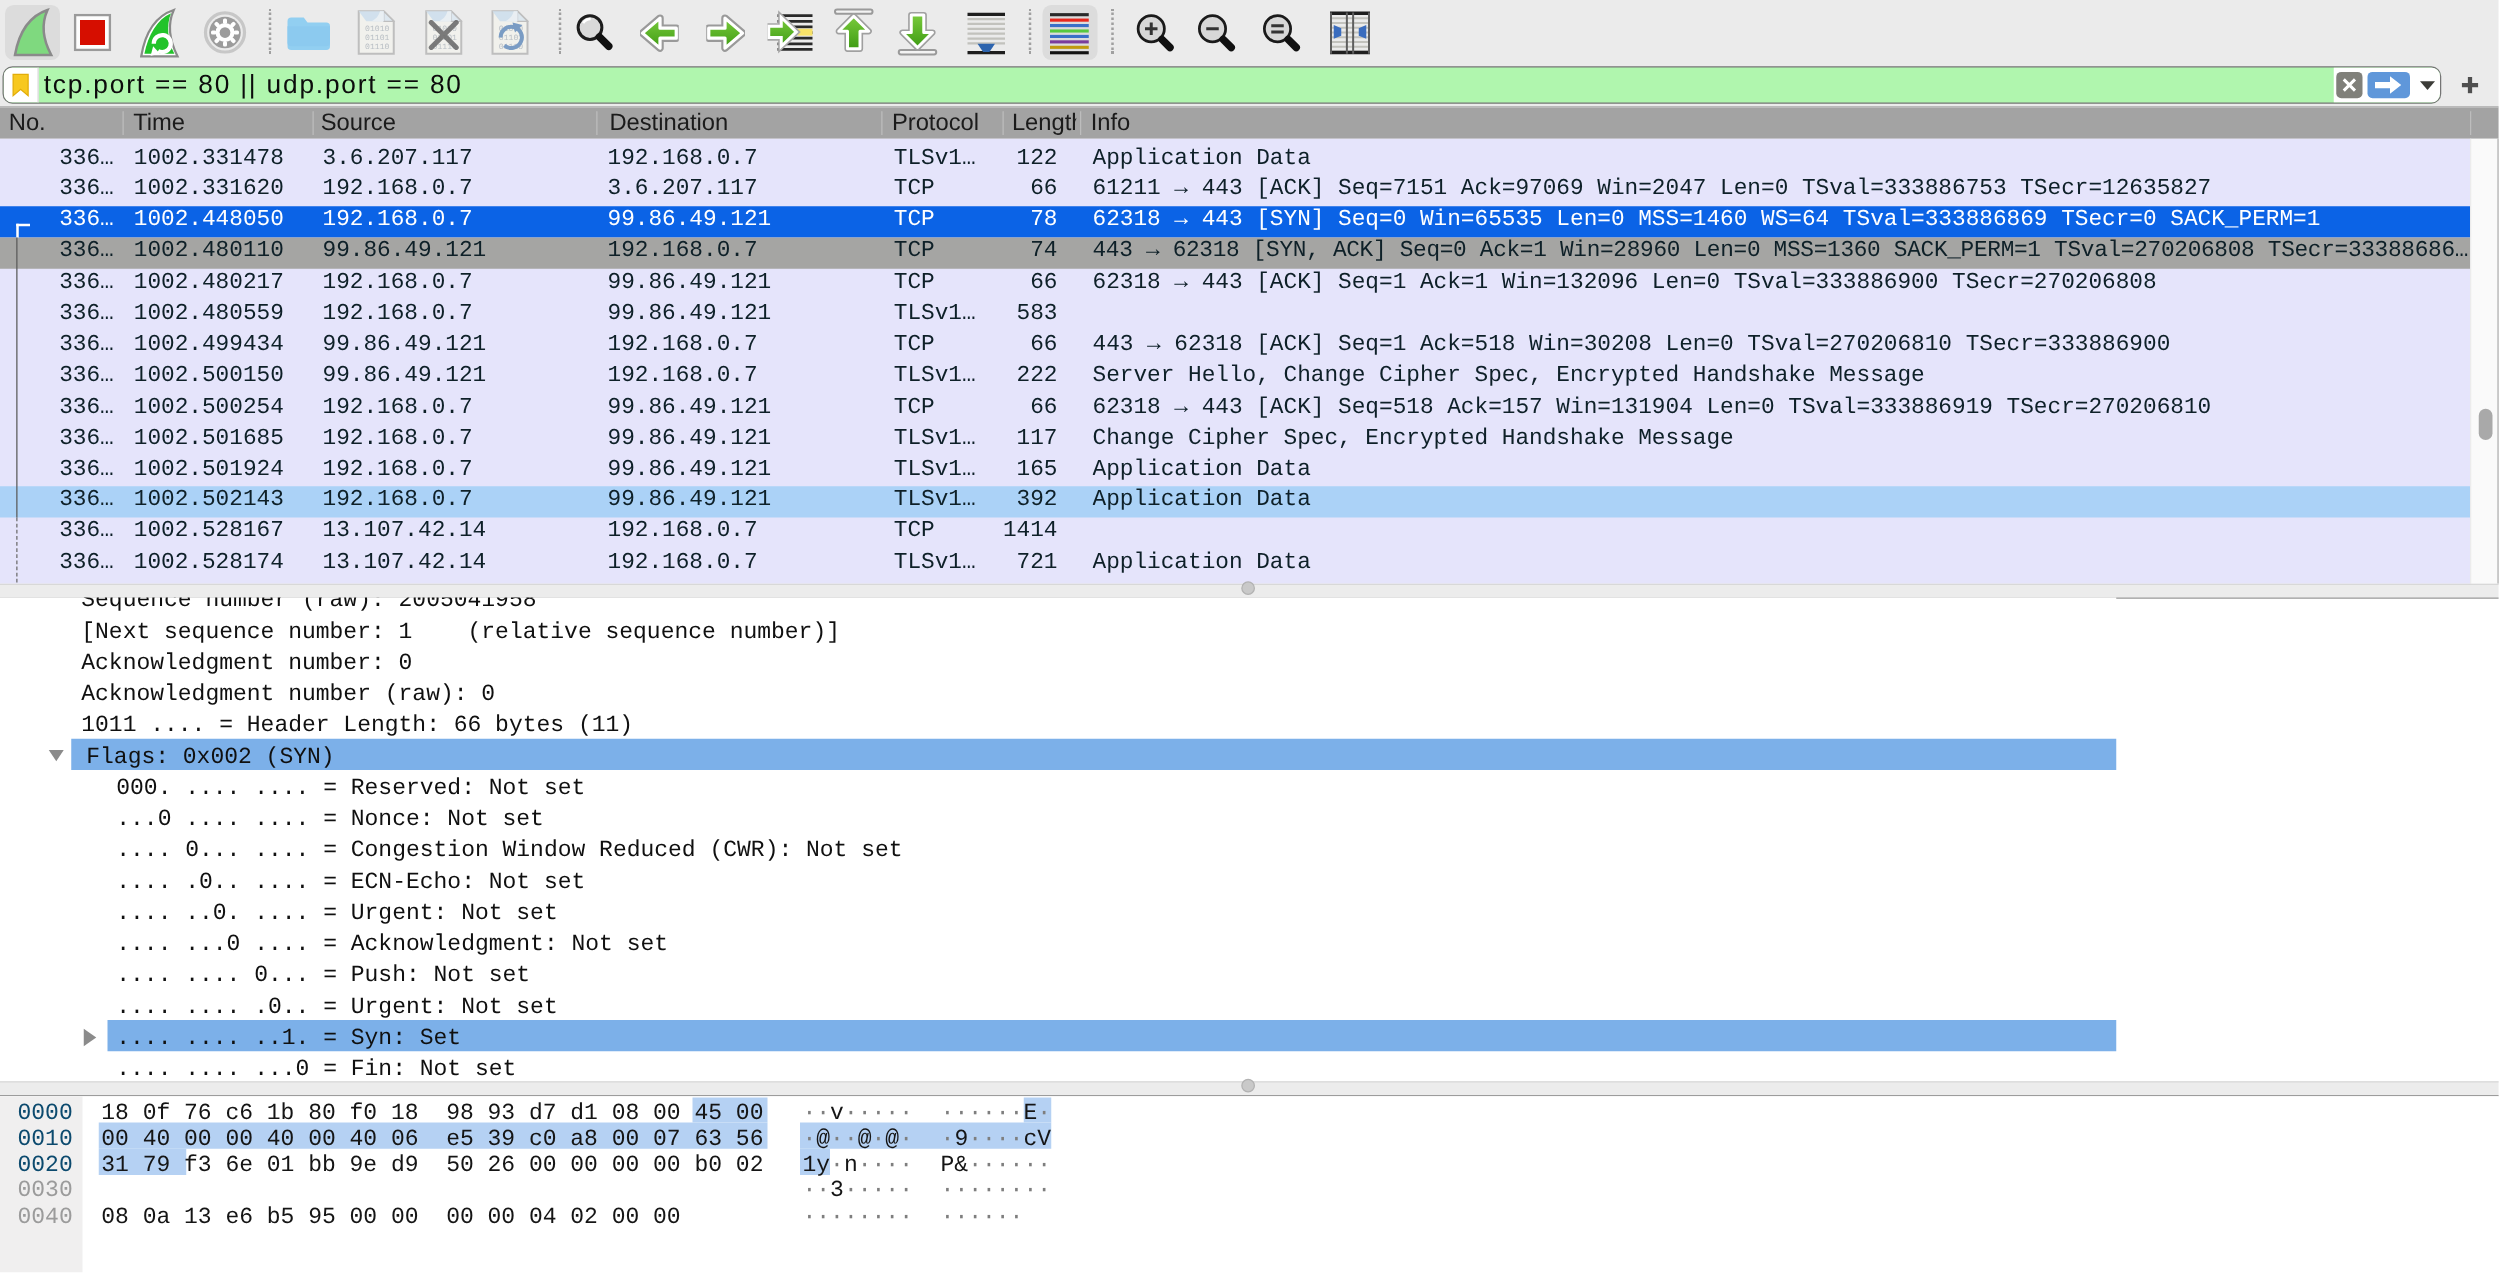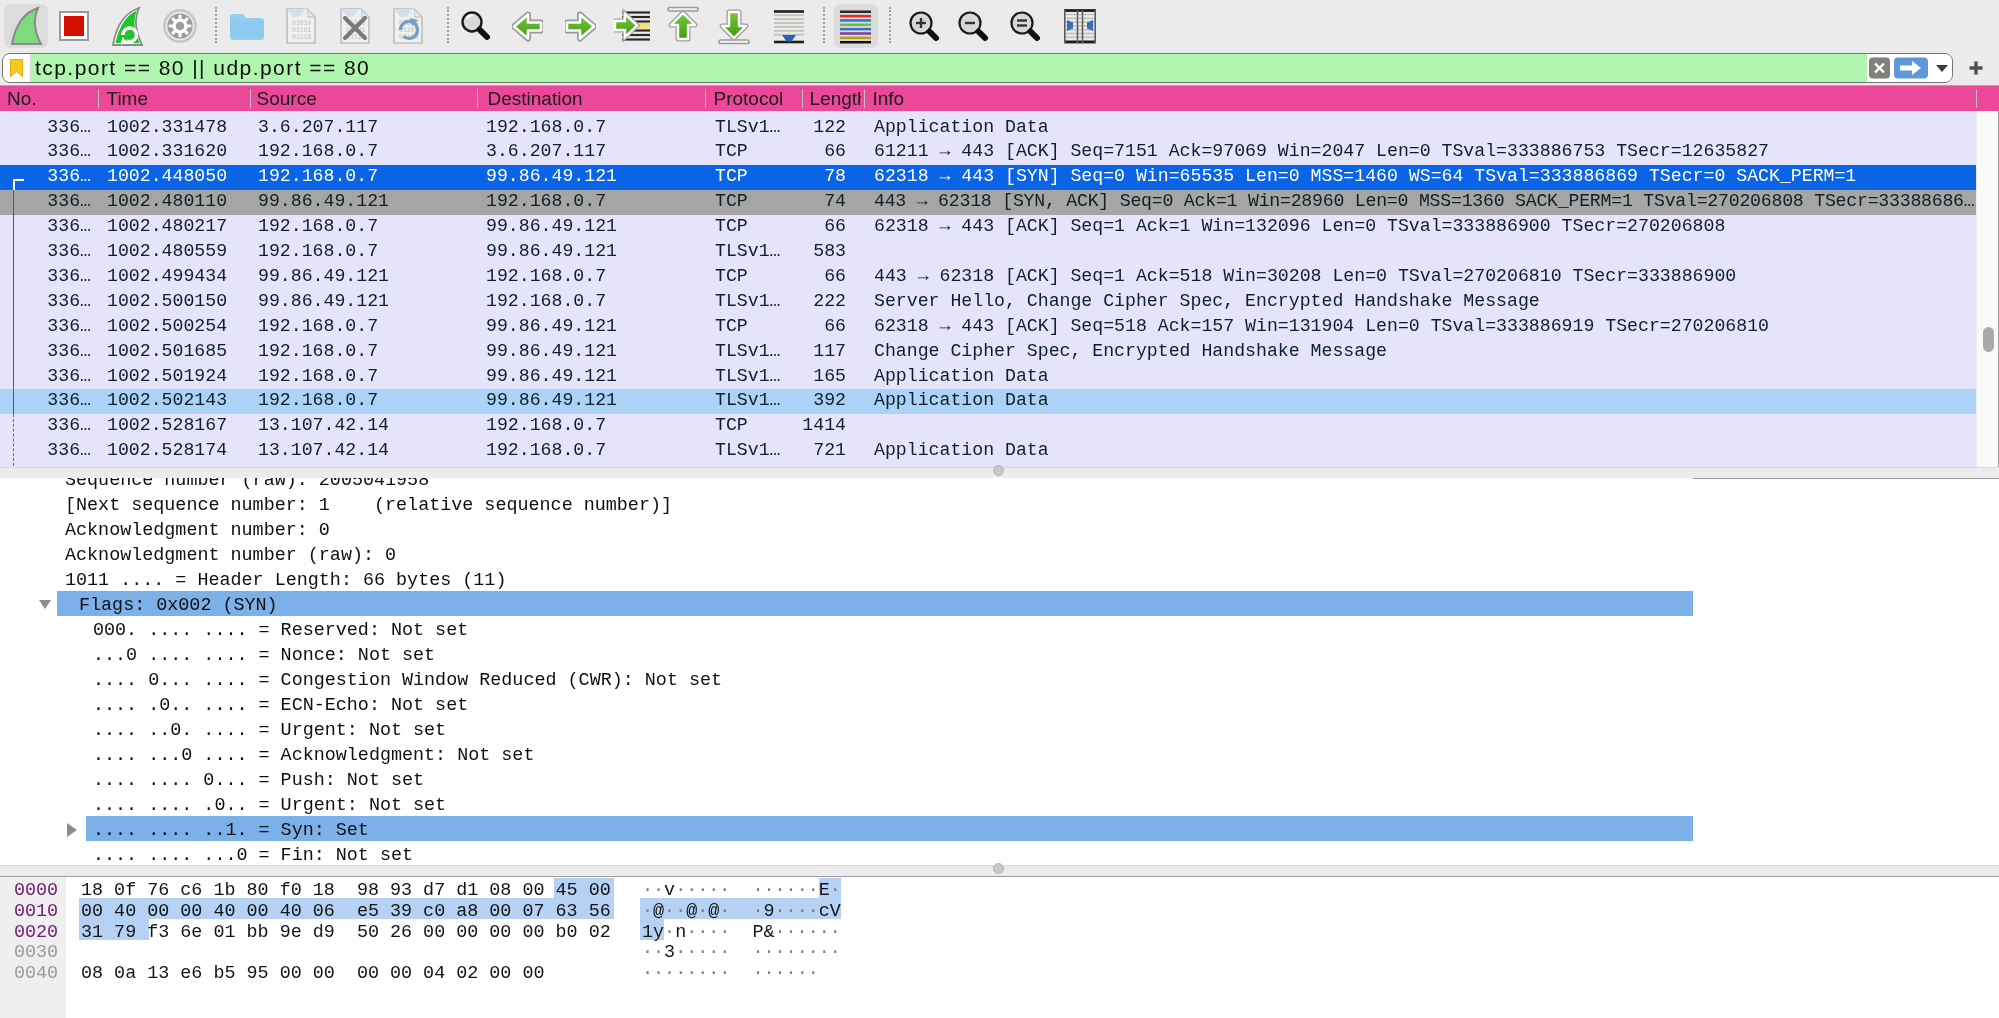--- a/index.html
+++ b/index.html
@@ -7,21 +7,21 @@
 
 #toolbar{left:0;top:0;width:1999px;height:86px;background:#ebebeb;border-bottom:1px solid #ababab;box-sizing:border-box;}
 .tbsep{position:absolute;top:7px;height:36px;width:0;border-left:2px dotted #a0a0a0;}
 .ticon{position:absolute;top:4px;width:44px;height:44px;display:flex;align-items:center;justify-content:center;}
 
 #ffield{left:2px;top:53px;width:1951px;height:30px;background:#b0f6ae;border:1.5px solid #757575;border-radius:8px;box-sizing:border-box;overflow:hidden;}
 #fbook{position:absolute;left:0;top:0;width:27px;height:28px;background:#fff;border-right:1px solid #d7d7d7;}
 #ftext{position:absolute;left:32px;top:0px;height:27px;line-height:27px;font-size:21px;letter-spacing:1.45px;color:#0c0c0c;}
 #fbtns{position:absolute;right:0;top:0;width:85px;height:28px;background:#fff;}
 
-#plheader{left:0;top:86px;width:1999px;height:25px;background:#ec4899;}
+#plheader{left:0;top:86px;width:1999px;height:25px;background:#a3a3a3;}
 .hsep{position:absolute;top:3px;height:19px;width:1px;background:#bdbdbd;}
 .htxt{position:absolute;top:0;height:25px;line-height:25px;font-size:19px;color:#1b1b1b;}
 #plist{left:0;top:111px;width:1976px;height:356px;background:#e5e4fb;overflow:hidden;}
 .prow{position:absolute;left:0;width:1976px;height:25px;line-height:25px;font-size:18.2px;
   font-family:"Liberation Mono",monospace;color:#0e2028;white-space:pre;}
 .prow span{position:absolute;top:0;height:25px;line-height:22.5px;}
 .cno{left:0;width:91px;text-align:right;}
 .ctm{left:107px;}
 .csrc{left:258px;}
 .cdst{left:486px;}
@@ -39,21 +39,21 @@
  font-family:"Liberation Mono",monospace;color:#101010;white-space:pre;}
 .dline i{font-style:normal;position:relative;top:1.5px;}
 .dhl{background:#7cb0e9;}
 .tri{position:absolute;width:0;height:0;}
 
 #hexpane{left:0;top:877px;width:1999px;height:141px;background:#fff;}
 #hgutter{position:absolute;left:0;top:0;width:66px;height:141px;background:#f0efef;}
 .xline{position:absolute;height:20.7px;line-height:20.7px;font-size:18.4px;font-family:"Liberation Mono",monospace;white-space:pre;color:#151515;}
 .xline i{font-style:normal;position:relative;top:3.6px;}
 .xband{position:absolute;height:20.7px;background:#b5d1f3;}
-.xoff{left:14px;color:#701a75;}
+.xoff{left:14px;color:#0c4a6e;}
 .xoff.dim{color:#9b9b9b;}
 .xhex{left:81px;}
 .xasc{left:642px;}
 .gd{color:#7e7e7e;}
 </style></head><body>
 
 <div id="toolbar" class="abs">
 <div class="tbsep" style="left:215px"></div>
 <div class="tbsep" style="left:447px"></div>
 <div class="tbsep" style="left:823px"></div>
@@ -351,21 +351,21 @@
   </div>
 <div class="split abs" style="top:467px;height:11.5px;">
     <div class="knob" style="top:-3px;"></div>
   </div>
 <div id="details" class="abs">
 <div class="dline" style="top:-11.90px;left:65px;"><i>Sequence number (raw): 2005041958</i></div>
 <div class="dline" style="top:13.10px;left:65px;"><i>[Next sequence number: 1    (relative sequence number)]</i></div>
 <div class="dline" style="top:38.10px;left:65px;"><i>Acknowledgment number: 0</i></div>
 <div class="dline" style="top:63.10px;left:65px;"><i>Acknowledgment number (raw): 0</i></div>
 <div class="dline" style="top:88.10px;left:65px;"><i>1011 .... = Header Length: 66 bytes (11)</i></div>
-<div class="dline dhl" style="top:113.10px;left:57px;width:1942px;"><i style="margin-left:22px">Flags: 0x002 (SYN)</i></div>
+<div class="dline dhl" style="top:113.10px;left:57px;width:1942px;"><i style="margin-left:12px">Flags: 0x002 (SYN)</i></div>
 <div class="tri" style="left:38.5px;top:121.60px;border-left:6.8px solid transparent;border-right:6.8px solid transparent;border-top:9.5px solid #8b8b8b;"></div>
 <div class="dline" style="top:138.10px;left:93px;"><i>000. .... .... = Reserved: Not set</i></div>
 <div class="dline" style="top:163.10px;left:93px;"><i>...0 .... .... = Nonce: Not set</i></div>
 <div class="dline" style="top:188.10px;left:93px;"><i>.... 0... .... = Congestion Window Reduced (CWR): Not set</i></div>
 <div class="dline" style="top:213.10px;left:93px;"><i>.... .0.. .... = ECN-Echo: Not set</i></div>
 <div class="dline" style="top:238.10px;left:93px;"><i>.... ..0. .... = Urgent: Not set</i></div>
 <div class="dline" style="top:263.10px;left:93px;"><i>.... ...0 .... = Acknowledgment: Not set</i></div>
 <div class="dline" style="top:288.10px;left:93px;"><i>.... .... 0... = Push: Not set</i></div>
 <div class="dline" style="top:313.10px;left:93px;"><i>.... .... .0.. = Urgent: Not set</i></div>
 <div class="dline dhl" style="top:338.10px;left:85.5px;width:1913.5px;"><i style="margin-left:7.5px">.... .... ..1. = Syn: Set</i></div>

